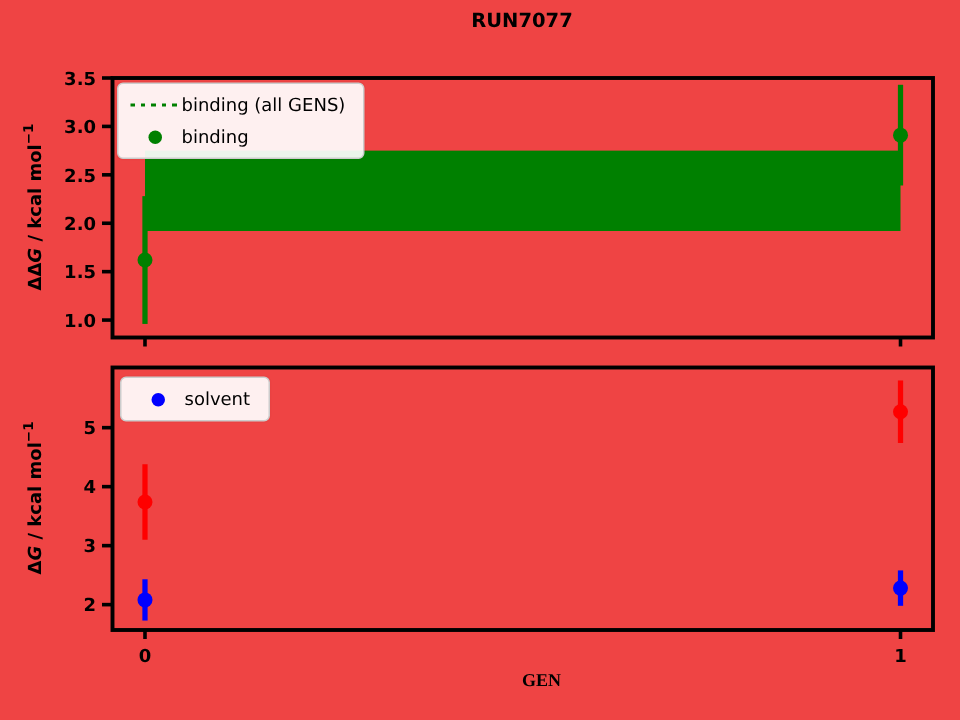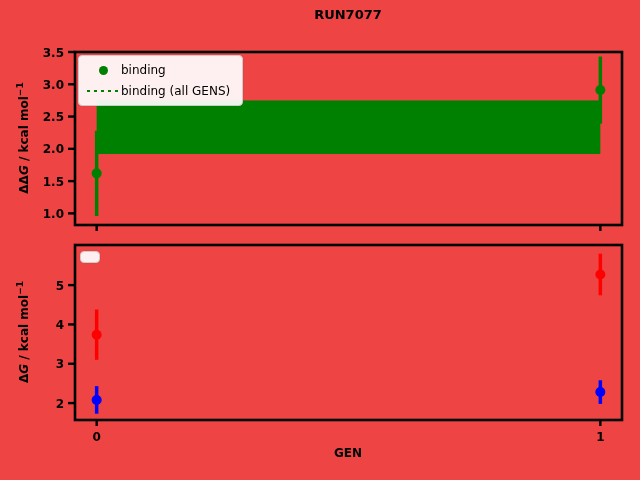--- a/index.html
+++ b/index.html
@@ -17,22 +17,22 @@
     position:absolute;width:170px;height:16px;text-align:center;
     font-size:12px;font-weight:bold;line-height:16px;
     transform:rotate(-90deg);transform-origin:center center;
     white-space:nowrap;
   }
   .ylabel sup{font-size:9px;}
   .ylabel .gsym{font-style:italic;}
   .ylabel-top{left:-65px;top:130px;}
   .ylabel-bottom{left:-65px;top:324px;}
   .xlabel{
-    position:absolute;left:248px;top:446px;width:200px;text-align:center;
-    font-size:12px;font-weight:bold;
+    position:absolute;left:261px;top:446px;width:200px;text-align:center;
+    font-size:12px;font-weight:bold;font-family:Liberation Serif, serif;
   }
   .legend{
     position:absolute;background:rgba(255,255,255,0.92);
     border:1px solid #cccccc;border-radius:4px;
     box-shadow:0 0 0 1px rgba(0,0,0,0.02);
     padding:5px 12px 5px 6px;display:flex;flex-direction:column;gap:3px;
     font-size:12px;
   }
   .legend-top{left:78px;top:55px;}
   .legend-bottom{left:80px;top:251px;}
@@ -99,28 +99,34 @@
 
   <div class="ylabel ylabel-bottom">
     <span>Δ</span><span class="gsym">G</span><span> / kcal mol</span><sup>−1</sup>
   </div>
 
   <div class="xlabel">GEN</div>
 
   <div class="legend legend-top">
     <div class="legend-row">
       <span class="lg-marker">
+          <span class="dotline" style="background: repeating-linear-gradient(90deg, rgb(0, 128, 0) 0px, rgb(0, 128, 0) 3px, transparent 3px, transparent 7px);"></span>
+        </span>
+      <span class="legend-label">binding (all GENS)</span>
+    </div>
+    <div class="legend-row">
+      <span class="lg-marker">
           <span class="dot" style="background: rgb(0, 128, 0);"></span>
         </span>
       <span class="legend-label">binding</span>
     </div>
-    <div class="legend-row">
-      <span class="lg-marker">
-          <span class="dotline" style="background: repeating-linear-gradient(90deg, rgb(0, 128, 0) 0px, rgb(0, 128, 0) 3px, transparent 3px, transparent 7px);"></span>
-        </span>
-      <span class="legend-label">binding (all GENS)</span>
-    </div>
   </div>
 
   <div class="legend legend-bottom">
+    <div class="legend-row">
+      <span class="lg-marker">
+          <span class="dot" style="background: rgb(0, 0, 255);"></span>
+        </span>
+      <span class="legend-label">solvent</span>
+    </div>
   </div>
 
 </div>
 
 </body></html>

